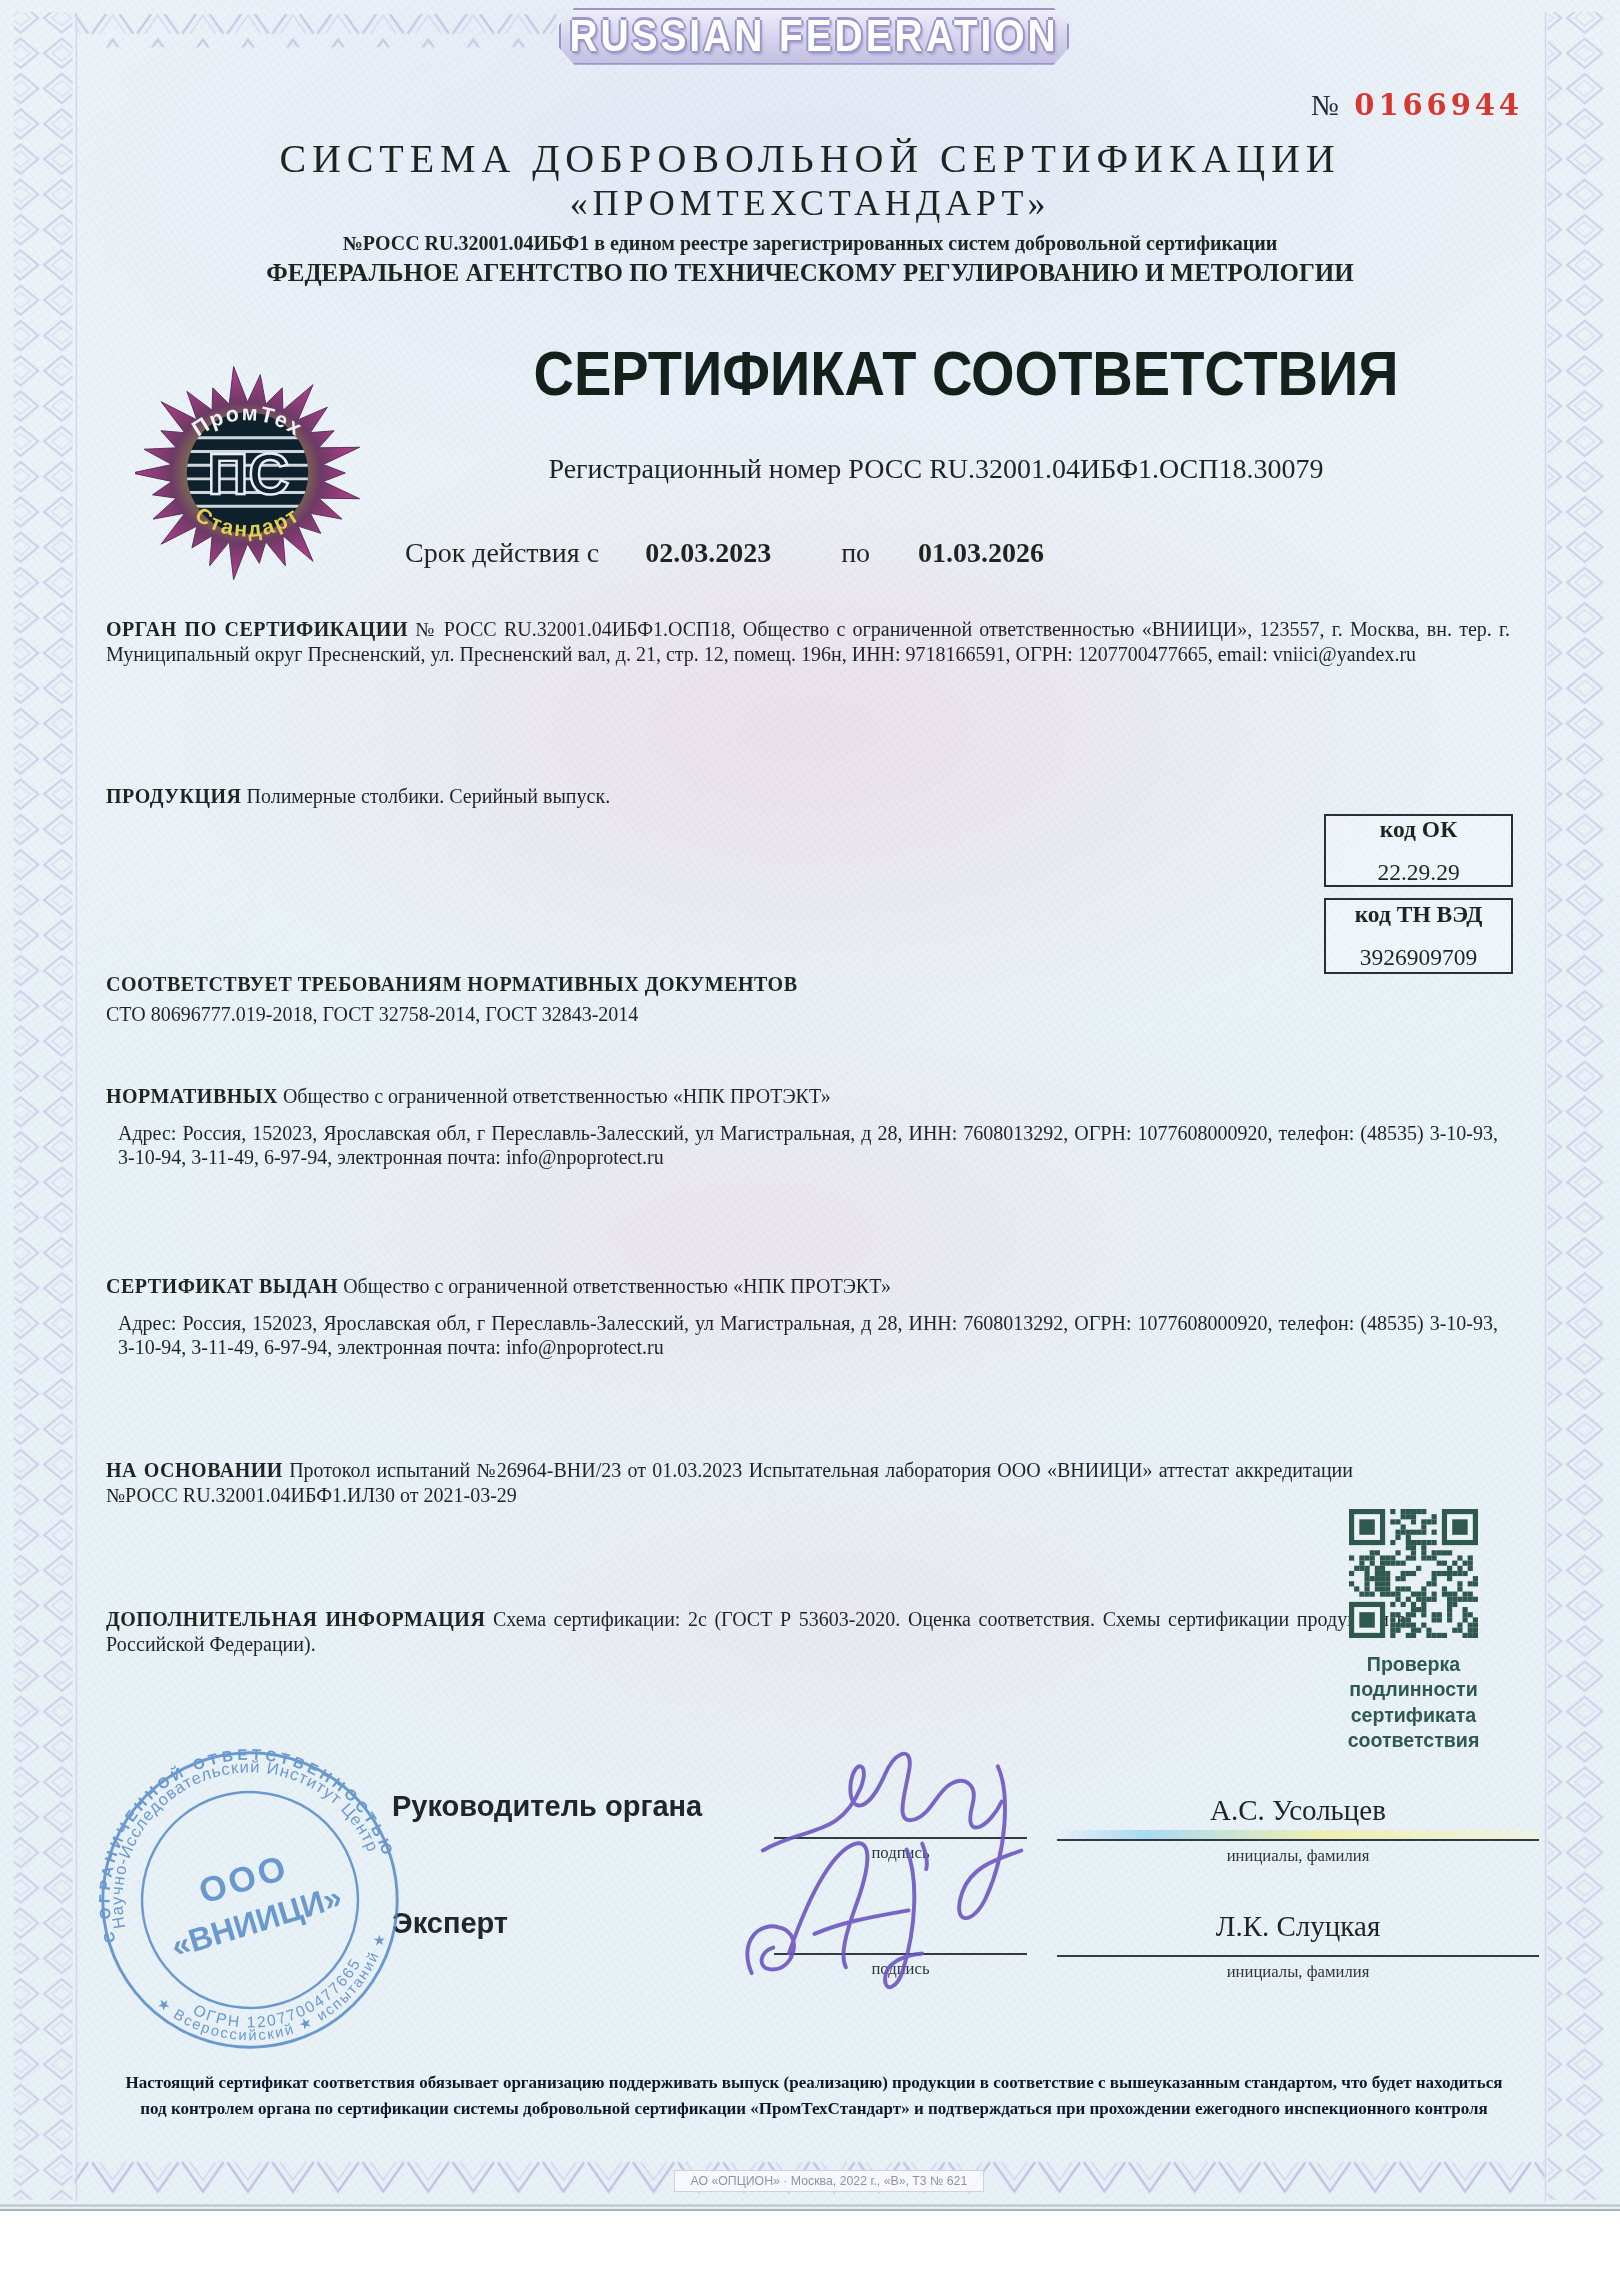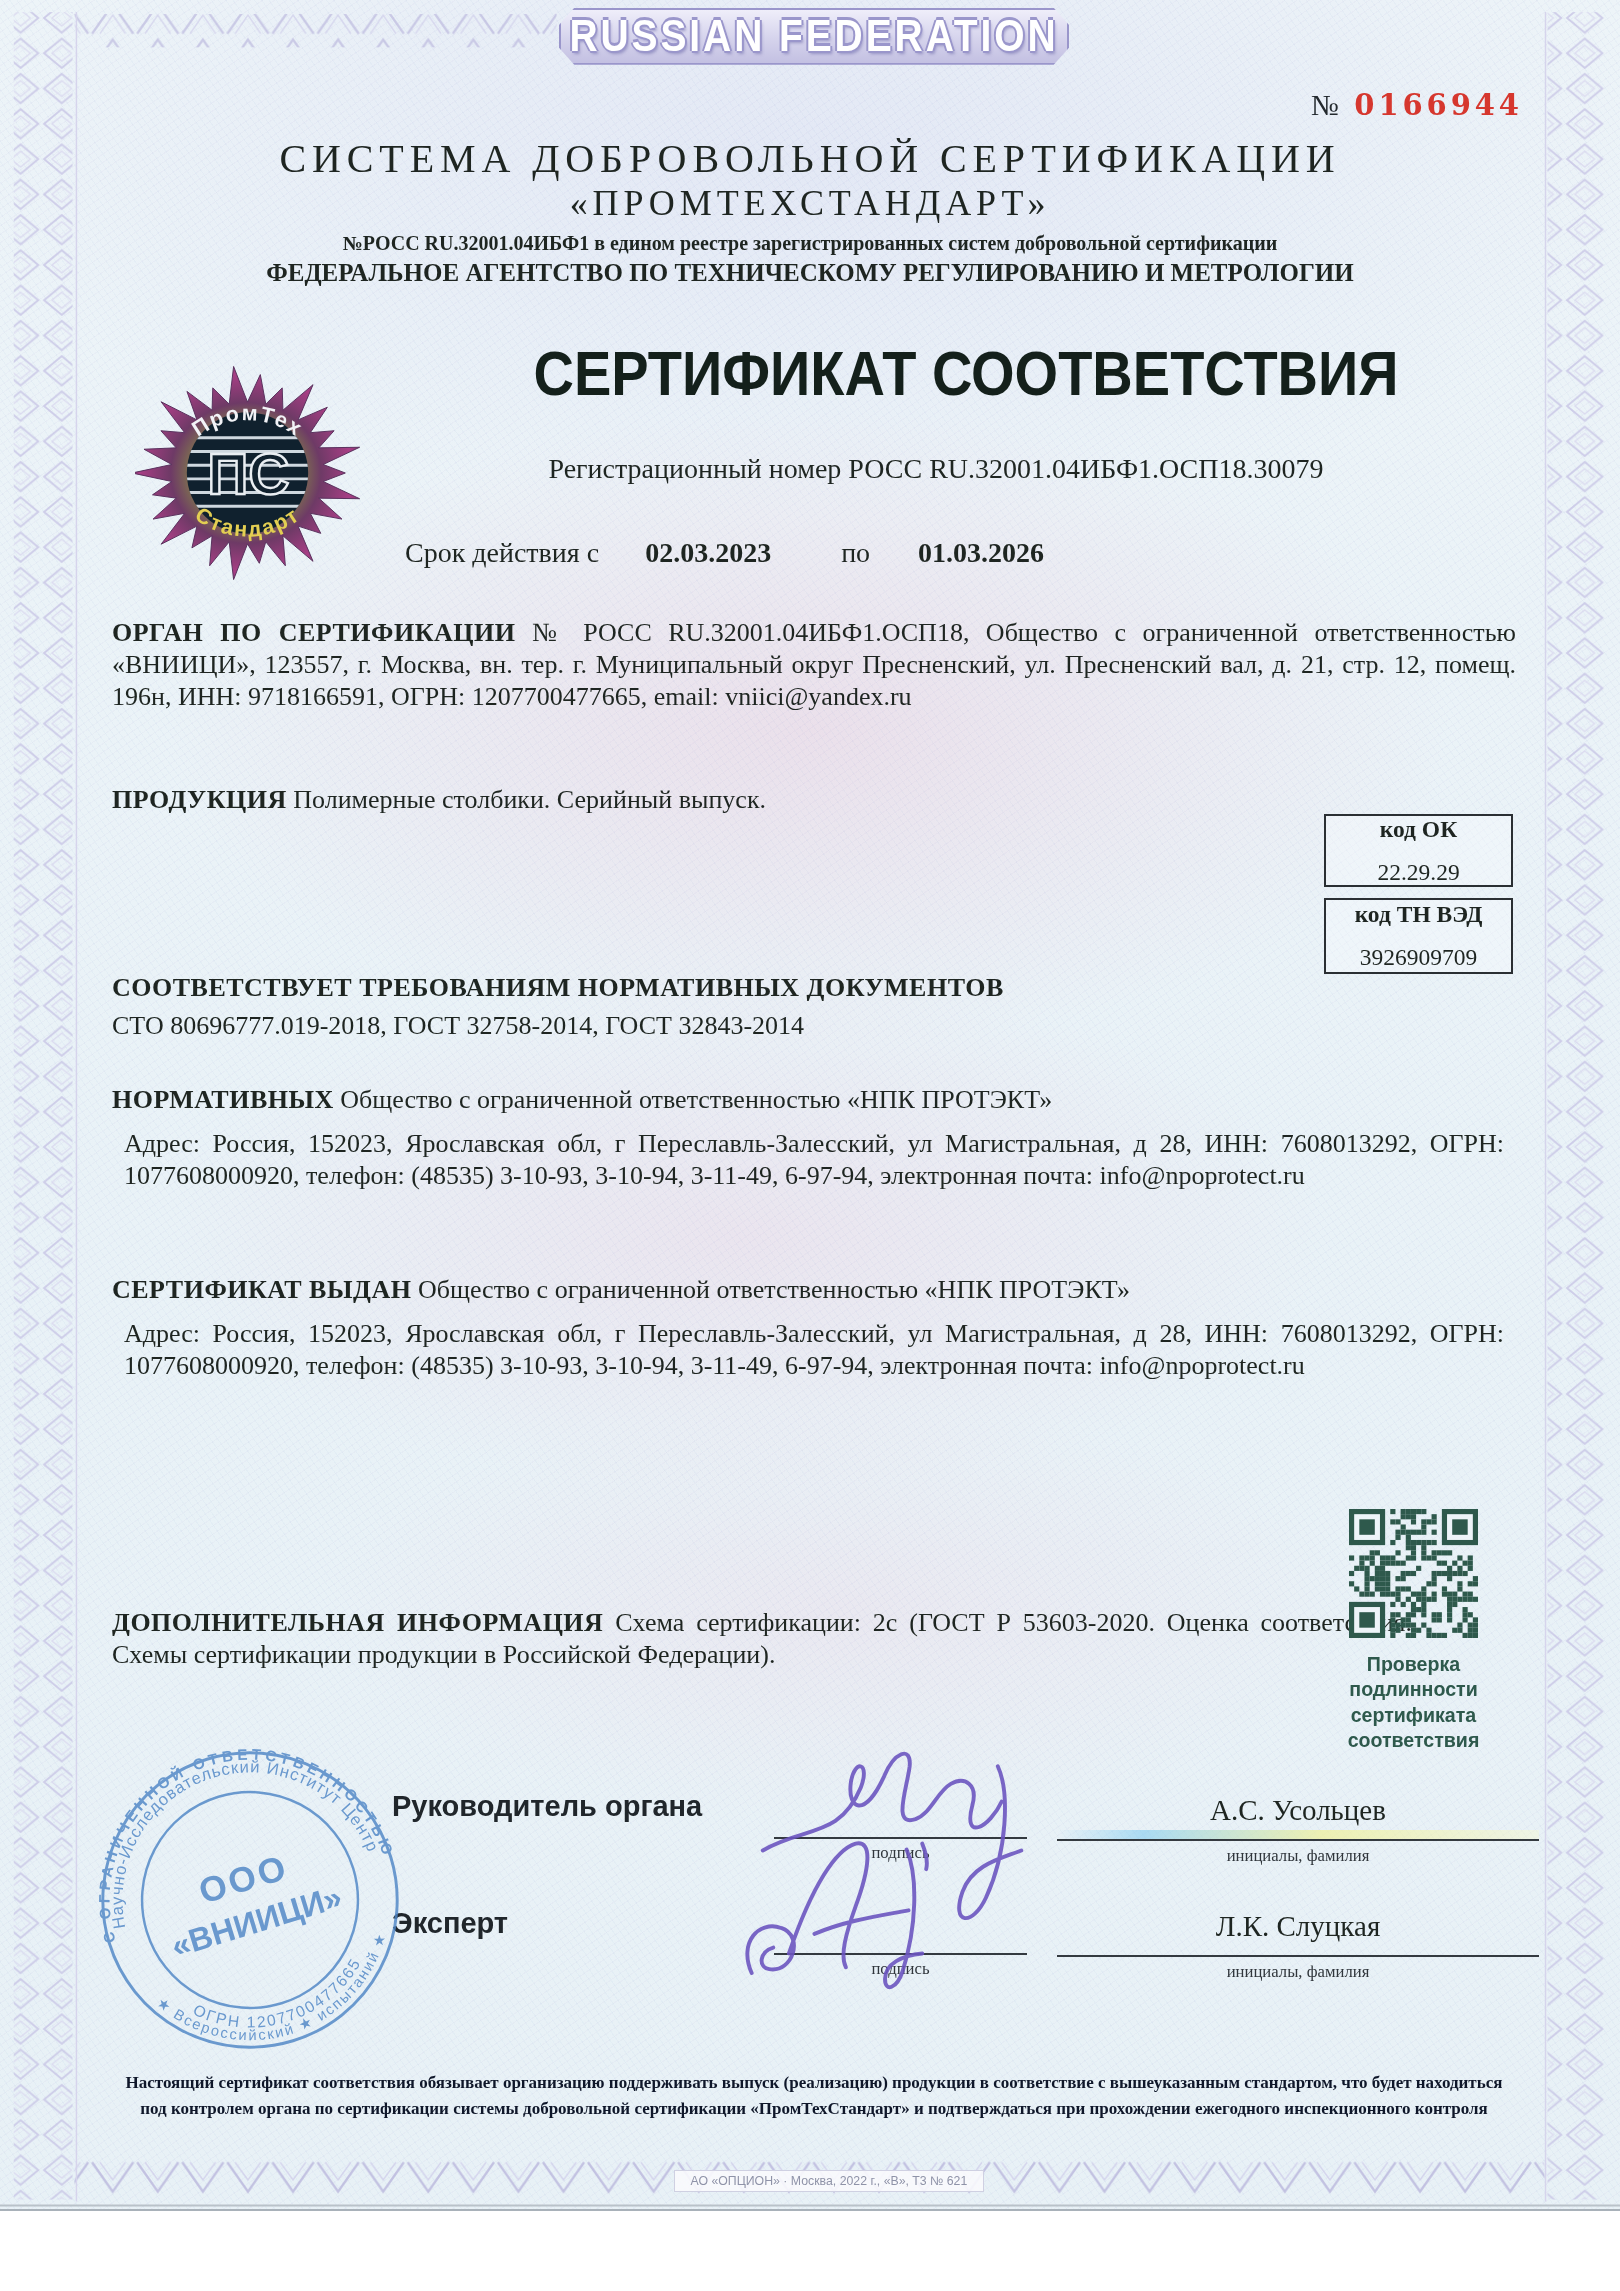--- a/index.html
+++ b/index.html
@@ -40,21 +40,21 @@
   
   .title{left:412px;top:337px;width:1108px;text-align:center;font-family:"Liberation Sans",sans-serif;
     font-weight:700;font-size:56px;color:#14201b;transform:scaleY(1.12);transform-origin:top;white-space:nowrap;}
   #logo{left:135px;top:365px;}
   .regline{left:392px;top:453px;width:1088px;text-align:center;font-size:28px;white-space:nowrap;}
   .validity{left:405px;top:537px;font-size:28px;white-space:nowrap;}
   .validity .d1{margin-left:39px;font-weight:600;}
   .validity .po{margin-left:63px;}
   .validity .d2{margin-left:41px;font-weight:600;}
   
-  .sec{left:112px;width:1404px;font-size:26px;line-height:1.23;text-align:justify;}
+  .sec{left:106px;width:1404px;font-size:20px;line-height:1.23;text-align:justify;}
   .sec b{font-weight:700;letter-spacing:0.5px;}
   .sec-organ{top:617px;}
   .sec-product{top:784px;width:1186px;text-align:left;}
   .codebox{left:1324px;width:189px;box-sizing:border-box;text-align:center;font-size:23.5px;
     border:2px solid #2a2f33;border-top-width:2.9px;display:flex;flex-direction:column;justify-content:space-evenly;
     background:rgba(248,252,254,.35);gap:16px;}
   .cb1{top:814px;height:73px;}
   .cb2{top:898px;height:76px;}
   .codebox .cap{font-weight:700;}
   .sec-compliance{top:972px;text-align:left;}
@@ -206,20 +206,24 @@
       <span>Общество с ограниченной ответственностью «НПК ПРОТЭКТ»</span></p>
     <p class="just">Адрес: Россия, 152023, Ярославская обл, г Переславль-Залесский, ул Магистральная, д 28, ИНН: 7608013292, ОГРН: 1077608000920, телефон: (48535) 3-10-93, 3-10-94, 3-11-49, 6-97-94, электронная почта: info@npoprotect.ru</p>
   </div>
 
   <div class="abs sec sec-issued">
     <p class="lead"><b>СЕРТИФИКАТ ВЫДАН</b>
       <span>Общество с ограниченной ответственностью «НПК ПРОТЭКТ»</span></p>
     <p class="just">Адрес: Россия, 152023, Ярославская обл, г Переславль-Залесский, ул Магистральная, д 28, ИНН: 7608013292, ОГРН: 1077608000920, телефон: (48535) 3-10-93, 3-10-94, 3-11-49, 6-97-94, электронная почта: info@npoprotect.ru</p>
   </div>
 
+  <div class="abs sec sec-basis">
+    <b>НА ОСНОВАНИИ</b>
+    <span>Протокол испытаний №26964-ВНИ/23 от 01.03.2023 Испытательная лаборатория ООО «ВНИИЦИ» аттестат аккредитации №РОСС RU.32001.04ИБФ1.ИЛ30 от 2021-03-29</span>
+  </div>
 
   <div class="abs sec sec-additional">
     <b>ДОПОЛНИТЕЛЬНАЯ ИНФОРМАЦИЯ</b>
     <span>Схема сертификации: 2с (ГОСТ Р 53603-2020. Оценка соответствия. Схемы сертификации продукции в Российской Федерации).</span>
   </div>
 
   <div class="abs qrblock">
     <svg id="qr" width="129" height="129" viewBox="0 0 125 125">
         <rect x="40" y="0" width="5" height="5" fill="#2e594c"></rect>
         <rect x="50" y="0" width="5" height="5" fill="#2e594c"></rect>

